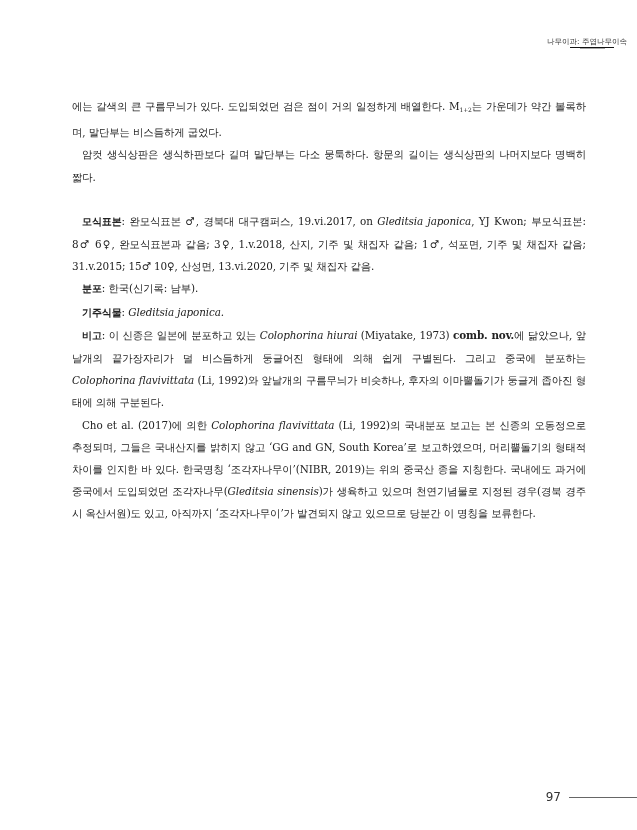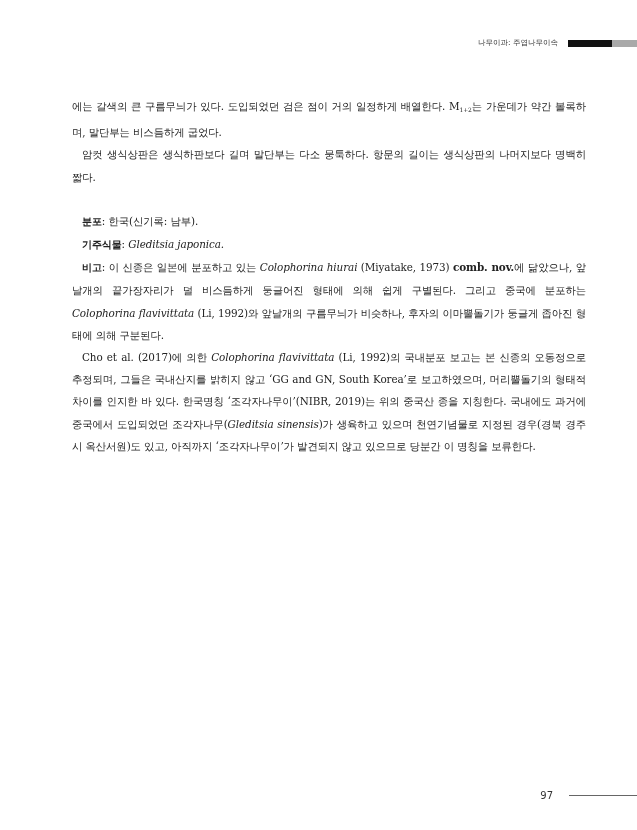--- a/index.html
+++ b/index.html
@@ -1,57 +1,58 @@
 <!DOCTYPE html>
 <html><head>
   <meta charset="utf-8">
   <style>
     html, body { margin: 0; padding: 0; }
     body {
       width: 637px; height: 830px; background: #ffffff; position: relative; overflow: hidden;
       font-family: "DejaVu Serif", "Liberation Serif", serif; color: #222;
     }
     .running-head {
-      position: absolute; top: 37px; right: 0; height: 12px; display: flex; align-items: center;
+      position: absolute; top: 37px; right: 0; height: 12px; display: flex; align-items: center; flex-direction: column;
     }
     .running-head .title {
       font-family: "DejaVu Sans", "Liberation Sans", sans-serif; font-size: 7.5px; color: #333; margin-right: 10px;
     }
     .running-head .bar-black { width: 44px; height: 7px; background: #111; }
     .running-head .bar-gray { width: 25px; height: 7px; background: #a9a9a9; }
     .body-text {
       position: absolute; left: 72px; top: 95px; width: 514px;
       font-size: 10.4px; line-height: 22.2px; text-align: justify; letter-spacing: -0.1px;
     }
     .body-text p { margin: 0; }
     .indent { text-indent: 10px; }
     .gap { height: 22px; }
     .lbl { font-weight: bold; font-family: "DejaVu Sans", "Liberation Sans", sans-serif; font-size: 10px; }
     i { font-style: italic; }
     b { font-weight: bold; }
     sub { font-size: 6px; vertical-align: -2px; }
     .footer {
       position: absolute; top: 790px; right: 0; display: flex; align-items: center;
     }
-    .footer .pg { font-family: "DejaVu Sans", "Liberation Sans", sans-serif; font-size: 10px; color: #333; margin-right: 16px; }
+    .footer .pg { font-family: "DejaVu Sans", "Liberation Sans", sans-serif; font-size: 12px; color: #333; margin-right: 8px; }
     .footer .rule { width: 68px; height: 1px; background: #666; }
   </style>
 </head>
 <body>
 
 <div class="running-head">
   <span class="title">나무이과: 주엽나무이속</span>
   <span class="bar-black"></span>
   <span class="bar-gray"></span>
 </div>
 
 <div class="body-text">
   <p><span>에는 갈색의 큰 구름무늬가 있다. 도입되었던 검은 점이 거의 일정하게 배열한다. M</span><sub>1+2</sub><span>는 가운데가 약간 볼록하며, 말단부는 비스듬하게 굽었다.</span></p>
   <p class="indent">암컷 생식상판은 생식하판보다 길며 말단부는 다소 뭉툭하다. 항문의 길이는 생식상판의 나머지보다 명백히 짧다.</p>
   <div class="gap"></div>
+  <p class="indent"><span class="lbl">모식표본</span><span>: 완모식표본 ♂, 경북대 대구캠퍼스, 19.vi.2017, on </span><i>Gleditsia japonica</i><span>, YJ Kwon; 부모식표본: 8♂ 6♀, 완모식표본과 같음; 3♀, 1.v.2018, 산지, 기주 및 채집자 같음; 1♂, 석포면, 기주 및 채집자 같음; 31.v.2015; 15♂ 10♀, 산성면, 13.vi.2020, 기주 및 채집자 같음.</span></p>
   <p class="indent"><span class="lbl">분포</span><span>: 한국(신기록: 남부).</span></p>
   <p class="indent"><span class="lbl">기주식물</span><span>: </span><i>Gleditsia japonica.</i></p>
   <p class="indent"><span class="lbl">비고</span><span>: 이 신종은 일본에 분포하고 있는 </span><i>Colophorina hiurai</i><span> (Miyatake, 1973) </span><b>comb. nov.</b><span>에 닮았으나, 앞날개의 끝가장자리가 덜 비스듬하게 둥글어진 형태에 의해 쉽게 구별된다. 그리고 중국에 분포하는 </span><i>Colophorina flavivittata</i><span> (Li, 1992)와 앞날개의 구름무늬가 비슷하나, 후자의 이마뿔돌기가 둥글게 좁아진 형태에 의해 구분된다.</span></p>
   <p class="indent"><span>Cho et al. (2017)에 의한 </span><i>Colophorina flavivittata</i><span> (Li, 1992)의 국내분포 보고는 본 신종의 오동정으로 추정되며, 그들은 국내산지를 밝히지 않고 ‘GG and GN, South Korea’로 보고하였으며, 머리뿔돌기의 형태적 차이를 인지한 바 있다. 한국명칭 ‘조각자나무이’(NIBR, 2019)는 위의 중국산 종을 지칭한다. 국내에도 과거에 중국에서 도입되었던 조각자나무(</span><i>Gleditsia sinensis</i><span>)가 생육하고 있으며 천연기념물로 지정된 경우(경북 경주시 옥산서원)도 있고, 아직까지 ‘조각자나무이’가 발견되지 않고 있으므로 당분간 이 명칭을 보류한다.</span></p>
 </div>
 
 <div class="footer">
   <span class="pg">97</span>
   <span class="rule"></span>
 </div>

